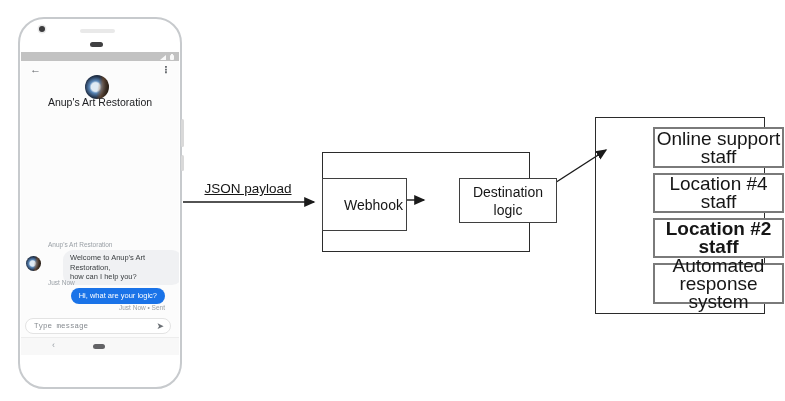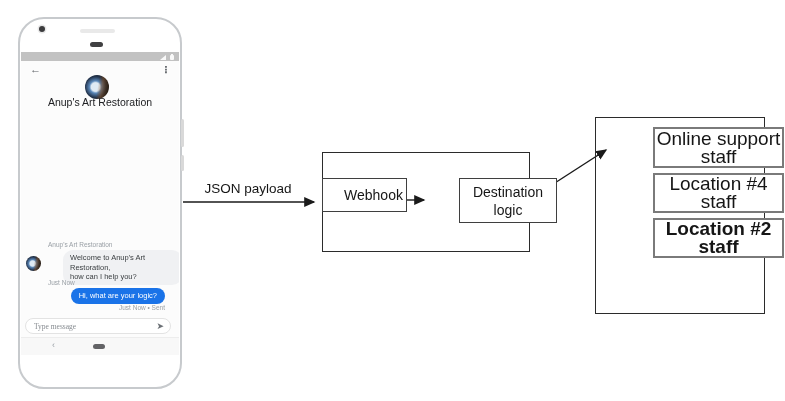--- a/index.html
+++ b/index.html
@@ -36,41 +36,41 @@
              background:#f0f1f3;border-radius:10px;padding:3px 7px;
              font-size:7.5px;line-height:9.5px;color:#3c4043;margin-left:18px;}
   .ts-in{position:absolute;left:27px;top:227px;font-size:6.5px;color:#9aa0a6;}
   .out-bubble{position:absolute;right:14px;top:236px;background:#1a73e8;color:#fff;
               border-radius:12px;padding:3.5px 8px;font-size:7.5px;line-height:8.5px;}
   .ts-out{position:absolute;right:14px;top:252px;font-size:6.5px;color:#9aa0a6;}
   .composer{position:absolute;left:4px;top:266px;width:146px;height:16px;box-sizing:border-box;
             border:1px solid #e3e3e3;border-radius:9px;background:#fff;
             display:flex;align-items:center;}
   .composer input{flex:1;border:none;outline:none;background:transparent;
-                  font-family:Liberation Serif, serif;font-size:7.5px;color:#868b90;padding:0 0 0 8px;min-width:0;}
+                  font-family:Liberation Mono, monospace;font-size:7.5px;color:#868b90;padding:0 0 0 8px;min-width:0;}
   .composer input::placeholder{color:#868b90;opacity:1;}
   .send{font-size:9px;color:#6b7075;margin-right:6px;line-height:9px;}
   .nav-divider{position:absolute;left:0;top:285px;width:100%;height:1px;background:#ededed;}
   .navbar{position:absolute;left:0;top:286px;width:100%;height:17px;background:#f8f8f8;}
   .nav-back{position:absolute;left:31px;top:3px;font-size:9px;color:#9aa0a6;line-height:9px;}
   .home-pill{position:absolute;left:72px;top:6px;width:12px;height:5px;border-radius:2.5px;background:#636366;}
 
   
   .flow-label{position:absolute;left:185px;top:181px;width:126px;text-align:center;
-              font-size:13.5px;color:#161616;}
+              font-size:13.5px;color:#161616;text-decoration:underline;}
   .sect-title{position:absolute;text-align:center;font-size:15px;line-height:21px;color:#161616;}
   .routing-title{left:322px;top:106px;width:208px;}
   .brand-title{left:595px;top:96px;width:170px;}
   .outline-box{position:absolute;border:1.5px solid #2b2b2b;background:#fff;box-sizing:border-box;}
   .routing-box{left:322px;top:152px;width:208px;height:100px;background:transparent;}
   .brand-box{left:595px;top:117px;width:170px;height:197px;background:transparent;}
   .node{position:absolute;background:#fff;box-sizing:border-box;display:flex;
         align-items:center;justify-content:center;text-align:center;
         font-size:14px;line-height:18px;color:#161616;}
-  .webhook{left:322px;top:178px;width:85px;height:34px;border:1.5px solid #3f3f3f;padding-left:18px;}
+  .webhook{left:322px;top:178px;width:85px;height:53px;border:1.5px solid #3f3f3f;padding-left:18px;}
   .destination{left:431px;top:178px;width:98px;height:45px;border:1.5px solid #3f3f3f;margin-left:28px;}
   .brand-item{left:613px;width:131px;height:40px;border:2px solid #7a7a7a;font-size:19px;margin-left:40px;}
   .bi-0{top:127px;height:41px;}
   .bi-1{top:173px;}
   .bi-2{top:218px;font-weight:bold;}
   .bi-3{top:263px;height:41px;}
   .arrows{position:absolute;left:0;top:0;pointer-events:none;}
 </style>
 </head>
 <body>
@@ -135,14 +135,16 @@
   <div class="node destination preline">Destination
 logic</div>
 
   <div class="outline-box brand-box"></div>
   <div class="node brand-item bi-0 preline">Online support
 staff</div>
   <div class="node brand-item bi-1 preline">Location #4
 staff</div>
   <div class="node brand-item bi-2 preline">Location #2
 staff</div>
+  <div class="node brand-item bi-3 preline">Automated
+response system</div>
 
 </div>
 
 </body></html>

